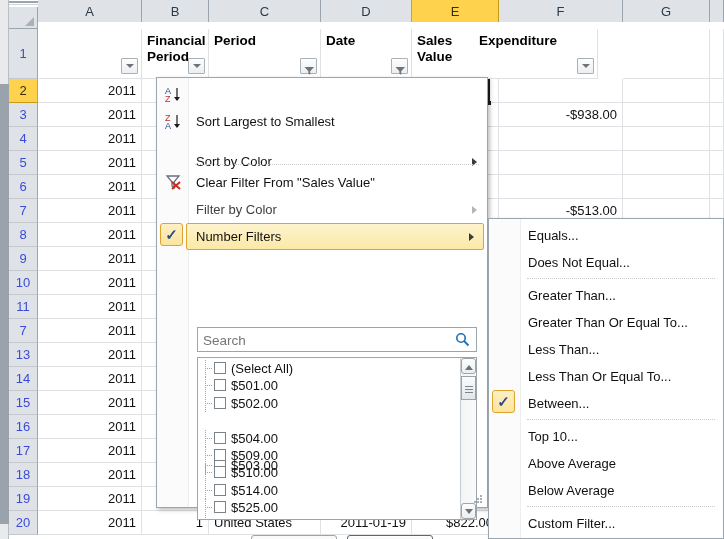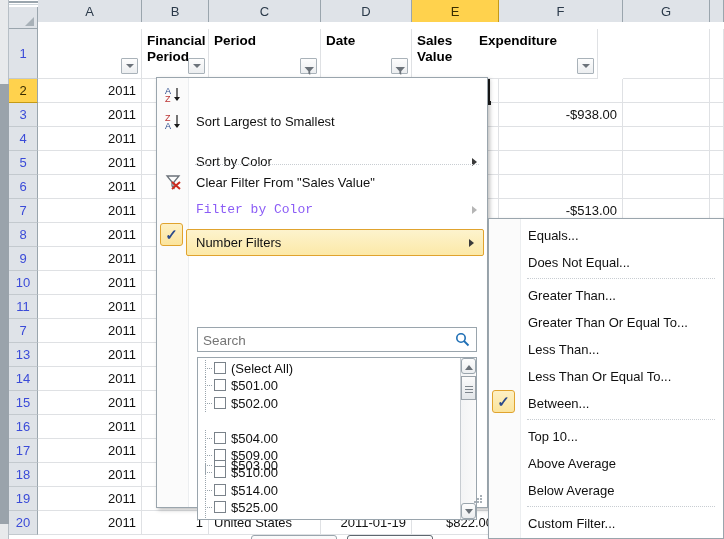--- a/index.html
+++ b/index.html
@@ -64,21 +64,21 @@
            box-shadow:2px 2px 4px rgba(0,0,0,.25); }
   .fdrop .gutter { position:absolute; left:0; top:0; width:32px; height:100%;
                    background:#fbfbfb; border-right:1px solid #eceef0; }
   .mitem { position:absolute; left:1px; right:1px; height:27px; display:flex;
            align-items:center; font-size:13px; color:#111; }
   .mitem .label { position:absolute; left:38px; }
   .mitem .icon { position:absolute; left:6px; top:4px; width:20px; height:19px; }
   .mitem .sub { position:absolute; right:9px; width:0; height:0;
                 border-top:4px solid transparent; border-bottom:4px solid transparent;
                 border-left:5px solid #3a3a3a; }
-  .mitem.disabled .label { color:#8b5cf6;font-family:Liberation Mono, monospace; }
+  .mitem.disabled .label { color:#404040; }
   .mitem.disabled .sub { border-left-color:#b5b5b5; }
   .mitem.hl { background:linear-gradient(#fdf3cd,#fce9a8);
               border:1px solid #e0a32e; border-radius:2px; left:29px; right:3px; }
   .mitem.hl .label { left:9px; }
   .chk-badge { position:absolute; left:3px; width:23px; height:23px;
                background:linear-gradient(#fdf0c4,#fbe49c); border:1px solid #e0a32e;
                border-radius:3px; display:flex; align-items:center; justify-content:center;
                color:#2b4a8b; font-size:15px; font-weight:bold; }
   .msep { position:absolute; left:38px; right:8px; height:0;
           border-top:1px dotted #c8cdd2; }
@@ -432,21 +432,21 @@
       </span>
       <span class="label">Clear Filter From "Sales Value"</span>
     </div>
 
     <div class="mitem disabled" style="top:118px;">
       <span class="label">Filter by Color</span>
       <span class="sub"></span>
     </div>
 
     <div class="chk-badge" style="top:145px;">✓</div>
-    <div class="mitem hl" style="top:151px;text-decoration:underline;">
+    <div class="mitem hl" style="top:145px;text-decoration:underline;">
       <span class="label">Number Filters</span>
       <span class="sub"></span>
     </div>
 
     <div class="searchbox">
       <input type="text" placeholder="Search" style="">
       <span class="search-icon">
         <svg width="15" height="15" viewBox="0 0 15 15">
           <circle cx="6" cy="6" r="4.2" fill="none" stroke="#1f6fb5" stroke-width="1.6"></circle>
           <line x1="9" y1="9" x2="13.5" y2="13.5" stroke="#1f6fb5" stroke-width="1.8"></line>

